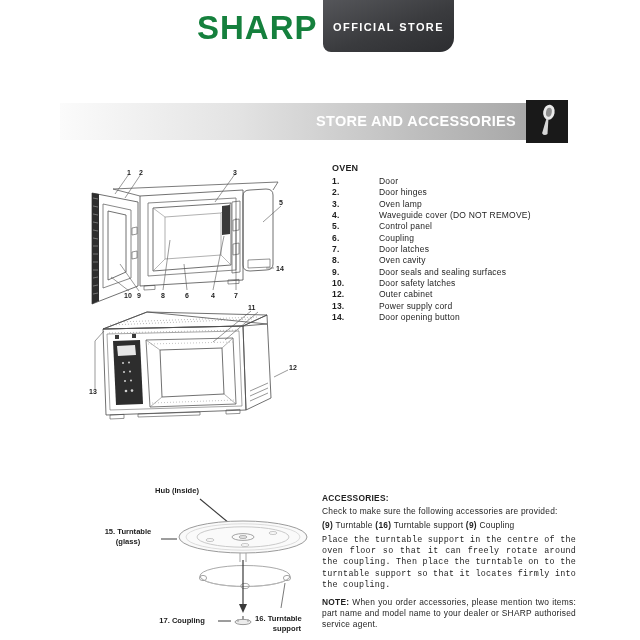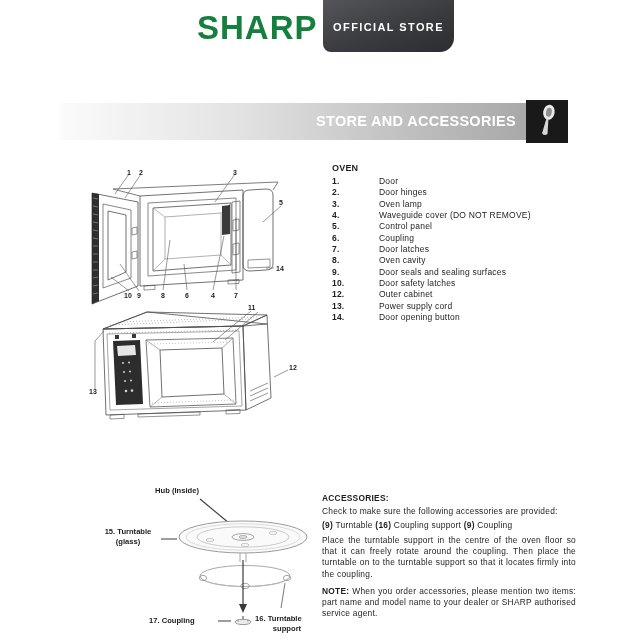--- a/index.html
+++ b/index.html
@@ -33,21 +33,21 @@
   .oven-list .row{display:flex;line-height:11.35px;font-size:8.5px;letter-spacing:.2px;}
   .oven-list .n{width:27px;font-weight:700;flex:none;}
   .oven-list .t{flex:1;padding-left:20px;}
 
   
   .accessories{position:absolute;left:322px;top:461px;width:254px;color:#1e1e1e;
     font-size:8.4px;line-height:11.1px;letter-spacing:.25px;margin-top:32px;}
   .accessories .heading{font-weight:700;margin:0 0 2px 0;}
   .accessories p{margin:0;text-align:justify;}
   .accessories .gap-s{margin-top:3px;}
-  .accessories .gap-m{margin-top:4px;}
+  .accessories .gap-m{margin-top:4px;font-family:Liberation Mono, monospace;}
   .accessories .gap-l{margin-top:6px;}
   .accessories b{font-weight:700;}
 </style>
 </head>
 <body>
 
 <div class="page">
 
   <div class="brand-logo">SHARP</div>
   <div class="official-badge">OFFICIAL STORE</div>
@@ -205,21 +205,21 @@
       <ellipse cx="146" cy="140" rx="8" ry="2.6" fill="#ececec" stroke="#8f8f8f"></ellipse>
       <path d="M141,137 L141,140 M151,137 L151,140" stroke="#8f8f8f" stroke-width="0.8"></path>
 
       <path d="M121,139 L134,139" stroke="#3a3a3a" stroke-width="1"></path>
 
       <path d="M184,126 L188,101" stroke="#6a6a6a"></path>
     </svg>
     <span class="dlabel" style="left:44px;top:4px;width:72px;text-align:center;">Hub (Inside)</span>
     <span class="dlabel" style="left:0px;top:45px;width:62px;text-align:center;">15. Turntable</span>
     <span class="dlabel" style="left:0px;top:55px;width:62px;text-align:center;">(glass)</span>
-    <span class="dlabel" style="left:52px;top:134px;width:66px;text-align:left;">17. Coupling</span>
+    <span class="dlabel" style="left:52px;top:134px;width:66px;text-align:center;">17. Coupling</span>
     <span class="dlabel" style="left:158px;top:132px;width:64px;text-align:left;">16. Turntable</span>
     <span class="dlabel" style="left:158px;top:142px;width:64px;text-align:center;">support</span>
   </div>
 
   <div class="oven-list">
     <div class="heading">OVEN</div>
     <div class="row">
         <span class="n">1.</span>
         <span class="t">Door</span>
       </div>
@@ -273,21 +273,21 @@
       </div>
   </div>
 
   <div class="accessories">
     <div class="heading">ACCESSORIES:</div>
     <p>Check to make sure the following accessories are provided:</p>
     <p class="gap-s">
       <b>(9)</b>
       <span>Turntable</span>
       <b>(16)</b>
-      <span>Coupling support</span>
+      <span>Turntable support</span>
       <b>(9)</b>
       <span>Coupling</span>
     </p>
     <p class="gap-m">Place the turntable support in the centre of the oven floor so that it can freely rotate around the coupling. Then place the turntable on to the turntable support so that it locates firmly into the coupling.</p>
     <p class="gap-l">
       <b>NOTE:</b><span> When you order accessories, please mention two items: part name and model name to your dealer or SHARP authorised service agent.</span>
     </p>
   </div>
 
 </div>

